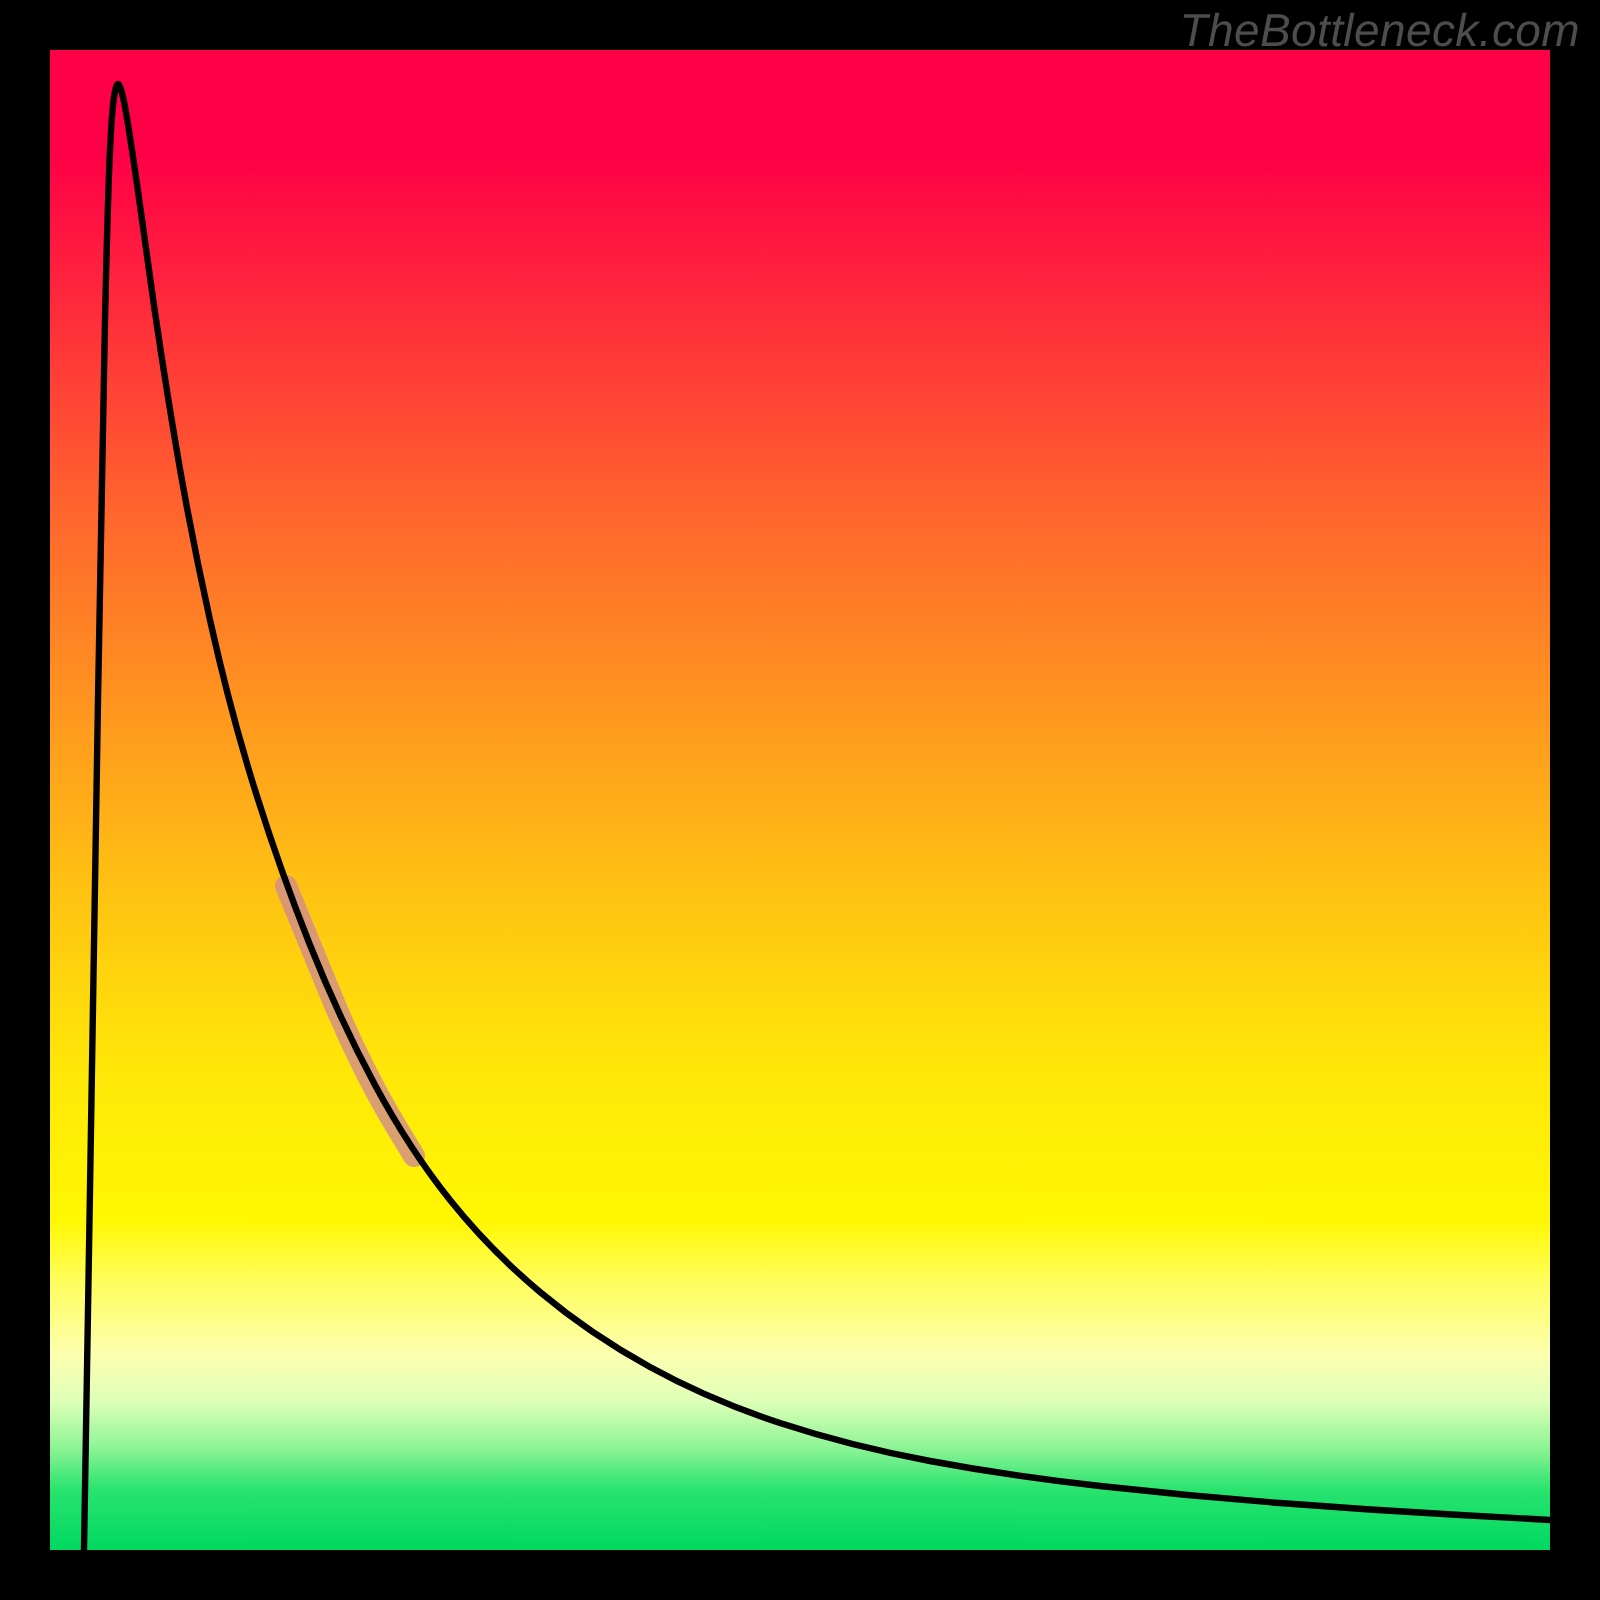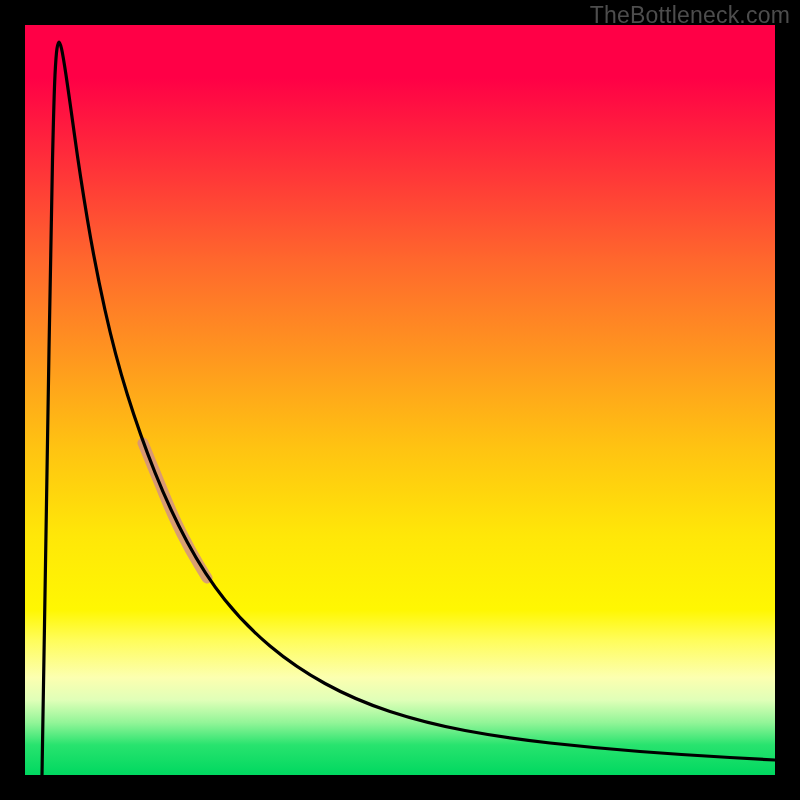--- a/index.html
+++ b/index.html
@@ -8,20 +8,21 @@
     width: 800px;
     height: 800px;
     background: #000;
     font-family: Arial, Helvetica, sans-serif;
   }
   .outer {
     position: relative;
     width: 800px;
     height: 800px;
     background: #000;
+    font-style: italic;
   }
   .watermark {
     position: absolute;
     top: 2px;
     right: 10px;
     color: #4d4d4d;
     font-size: 23px;
     font-weight: 400;
     letter-spacing: 0.2px;
     z-index: 50;

